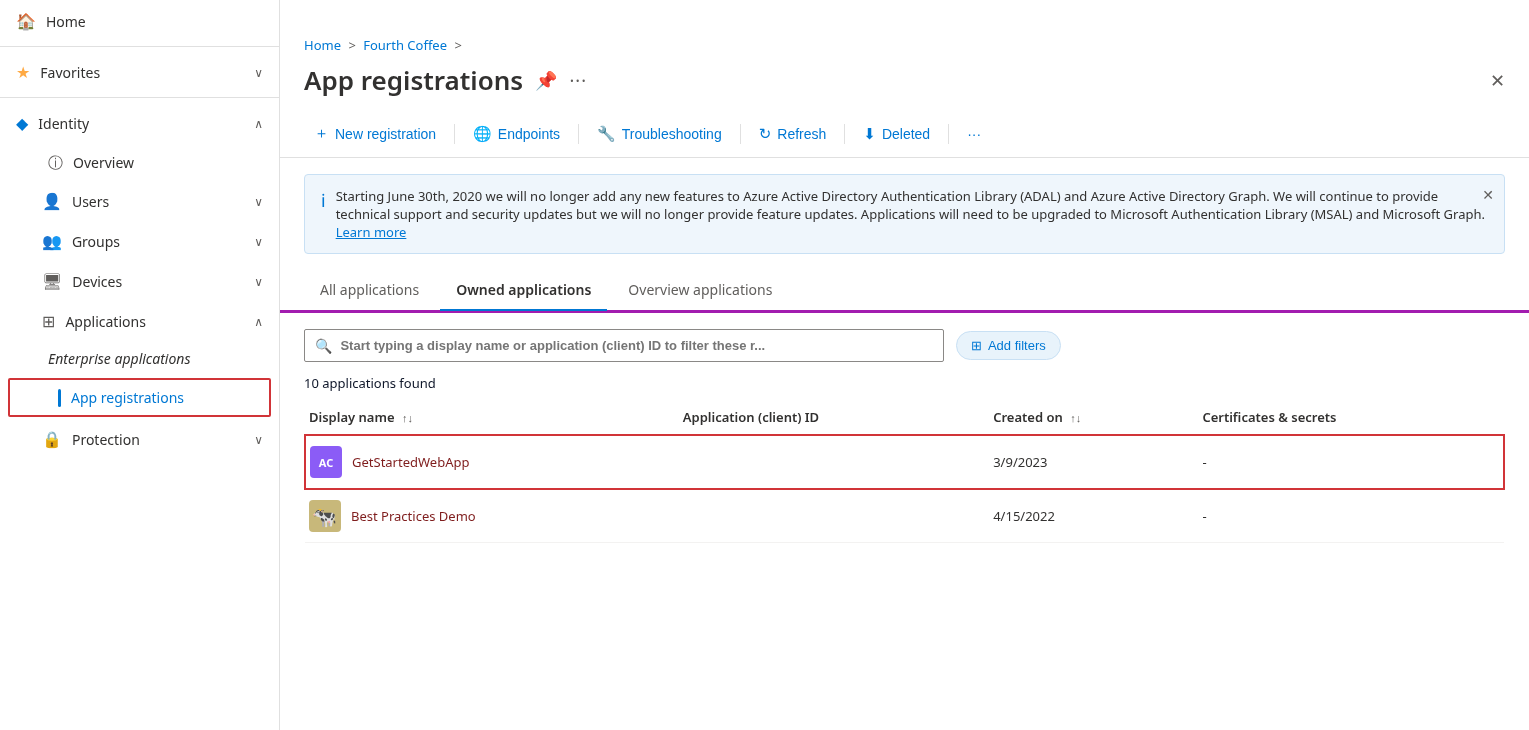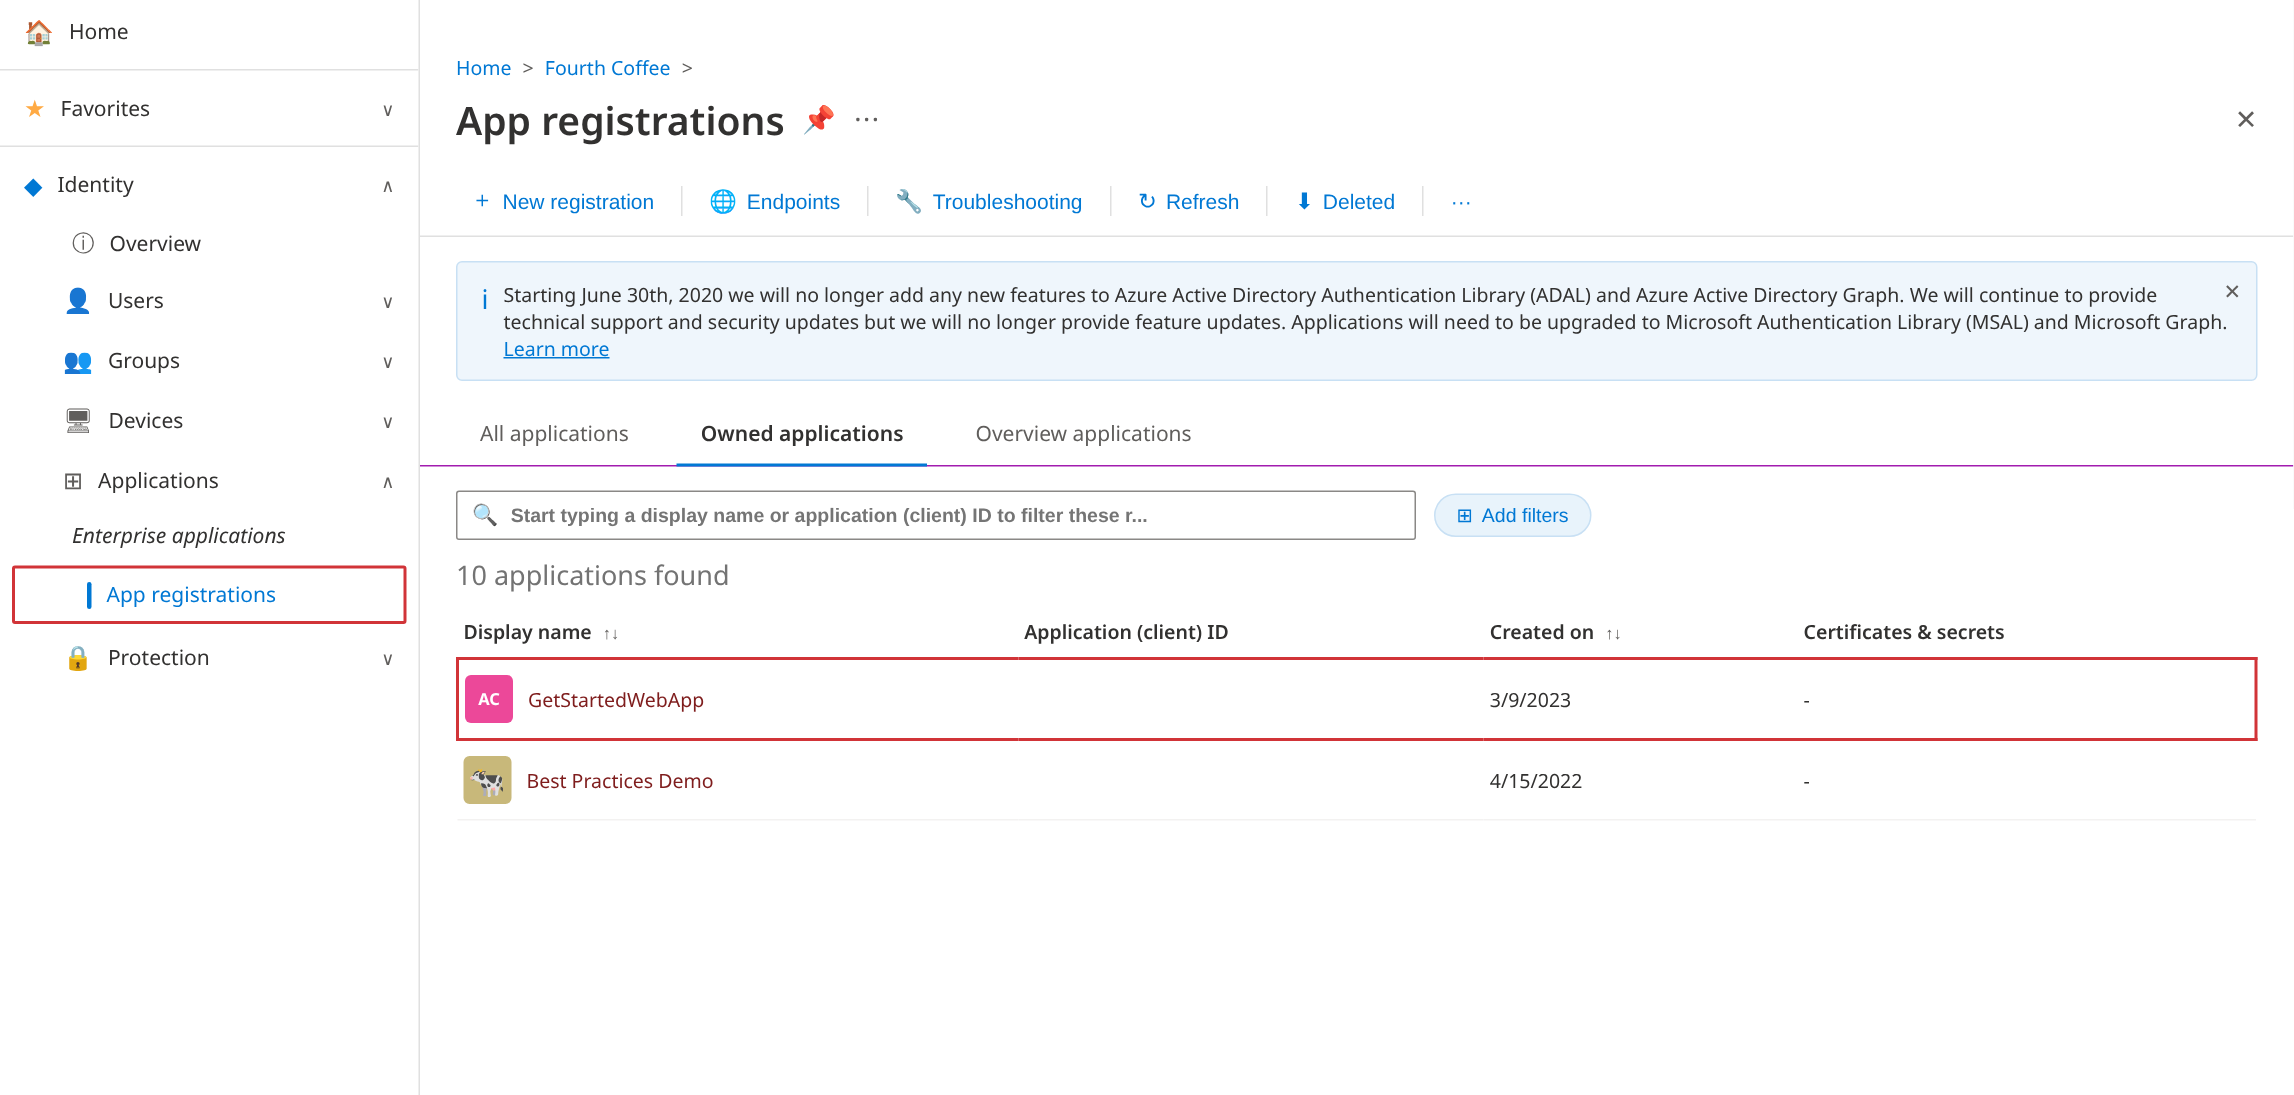--- a/index.html
+++ b/index.html
@@ -155,22 +155,22 @@
     }
     .info-banner .info-icon { color: #0078d4; font-size: 18px; flex-shrink: 0; margin-top: 1px; }
     .info-banner .close-banner { position: absolute; right: 10px; top: 10px; cursor: pointer; color: #605e5c; font-size: 14px; }
     .info-banner a { color: #0078d4; text-decoration: underline; cursor: pointer; }
 
     
     .tabs {
       display: flex;
       align-items: center;
       padding: 0 24px;
-      border-bottom: 1px solid #a21caf;
-      gap: 16px;
+      border-bottom: 3px solid #a21caf;
+      gap: 5px;
     }
     .tab {
       padding: 10px 16px;
       cursor: pointer;
       font-size: 14px;
       color: #605e5c;
       border-bottom: 2px solid transparent;
       margin-bottom: -1px;
     }
     .tab.active {
@@ -215,22 +215,22 @@
       border: 1px solid #c8e0f4;
       border-radius: 16px;
       cursor: pointer;
       color: #0078d4;
       font-size: 13px;
     }
 
     
     .results-info {
       padding: 4px 24px 8px 24px;
-      font-size: 18px;
-      color: #737373;
+      font-size: 13px;
+      color: #0f172a;
     }
     .table-container {
       flex: 1;
       overflow-y: auto;
       padding: 0 24px;
     }
     table {
       width: 100%;
       border-collapse: collapse;
       font-size: 13px;
@@ -438,21 +438,21 @@
           <th>
             <span>Certificates &amp; secrets</span>
           </th>
         </tr>
       </thead>
       <tbody>
 
         <tr style="border: 2px solid #d13438;">
           <td>
             <div class="app-name-cell">
-              <div class="app-avatar" style="background-color:#ec4899;">AC</div>
+              <div class="app-avatar" style="background-color:#8b5cf6;">AC</div>
               <a class="app-link">GetStartedWebApp</a>
             </div>
           </td>
           <td></td>
           <td>3/9/2023</td>
           <td>-</td>
         </tr>
 
         <tr>
           <td>

